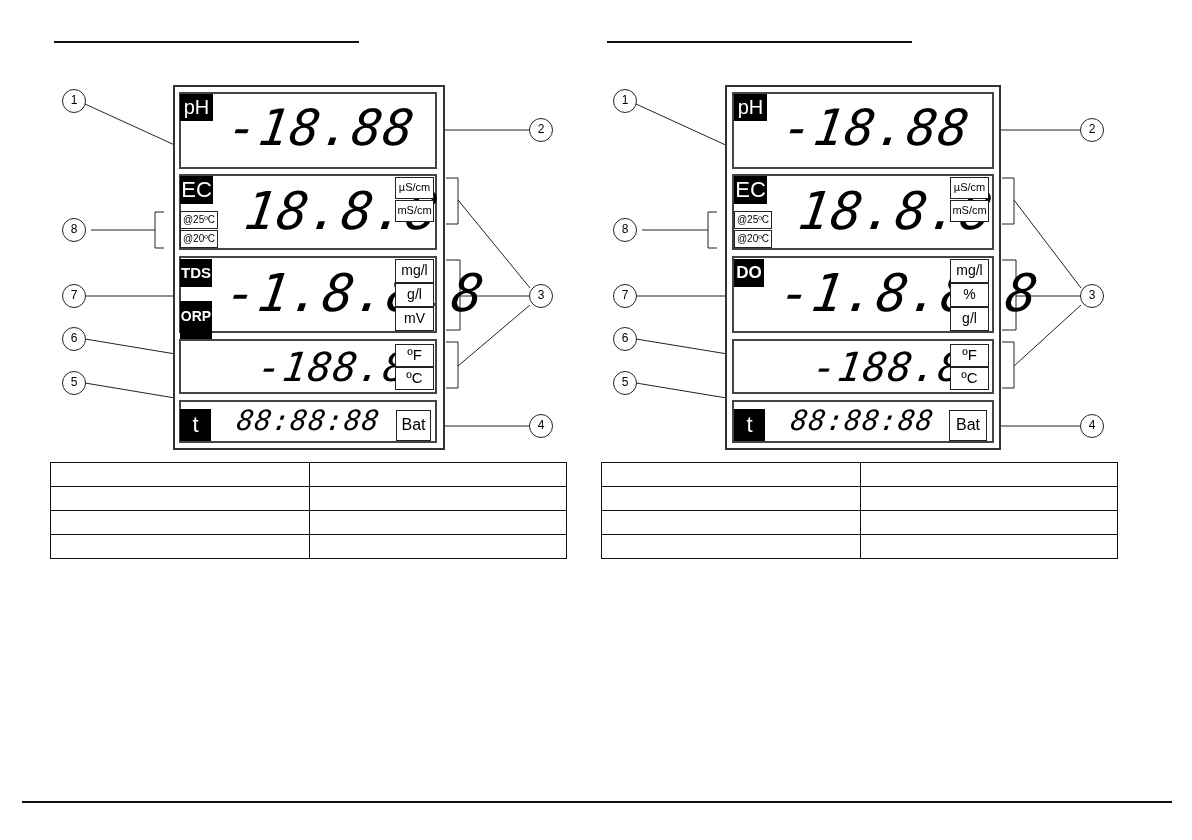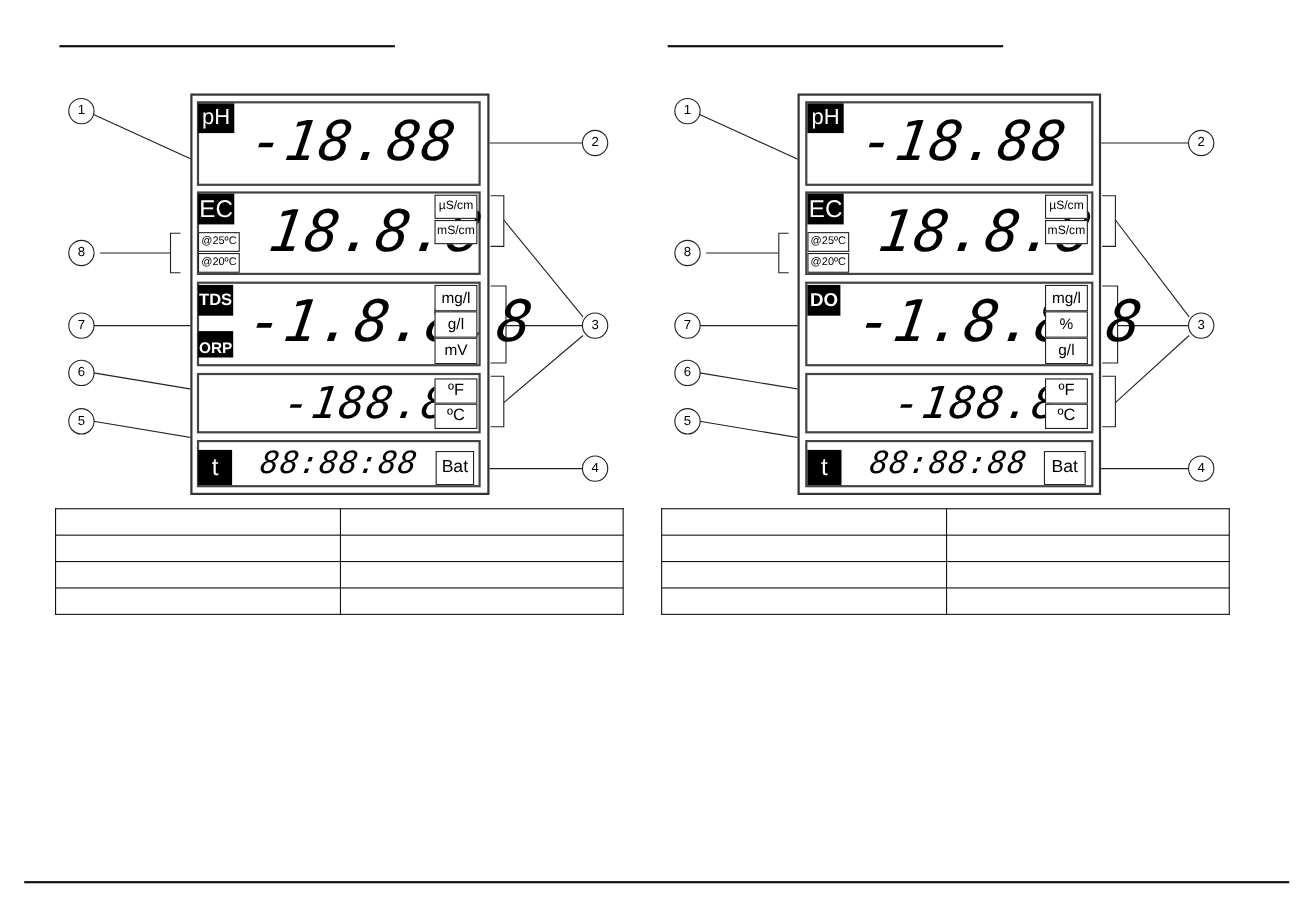--- a/index.html
+++ b/index.html
@@ -54,21 +54,21 @@
   <div class="seg" style="left:179px; top:174px; width:258px; height:76px;"></div>
   <div class="lbl" style="left:180px; top:176px; width:33px; height:28px; font-size:22px; line-height:28px;">EC</div>
   <div class="unit" style="left:180px; top:211px; width:38px; height:18px; font-size:10px; line-height:15px;">@25ºC</div>
   <div class="unit" style="left:180px; top:230px; width:38px; height:18px; font-size:10px; line-height:15px;">@20ºC</div>
   <div class="lcd" style="left:245px; top:180px; font-size:52px; line-height:62px;">18.8.8</div>
   <div class="unit" style="left:395px; top:177px; width:39px; height:22px; font-size:11px; line-height:19px;">µS/cm</div>
   <div class="unit" style="left:395px; top:200px; width:39px; height:22px; font-size:11px; line-height:19px;">mS/cm</div>
 
   <div class="seg" style="left:179px; top:256px; width:258px; height:77px;"></div>
   <div class="lbl" style="left:180px; top:259px; width:32px; height:28px; font-size:15px; font-weight:bold; line-height:28px;">TDS</div>
-  <div class="lbl" style="left:180px; top:301px; width:32px; height:24px; font-size:14px; font-weight:bold; line-height:30px;">ORP</div>
+  <div class="lbl" style="left:180px; top:301px; width:32px; height:40px; font-size:14px; font-weight:bold; line-height:30px;">ORP</div>
   <div class="lcd" style="left:226px; top:262px; font-size:52px; line-height:62px;">-1.8.8.8</div>
   <div class="unit" style="left:395px; top:259px; width:39px; height:24px; font-size:14px; line-height:21px;">mg/l</div>
   <div class="unit" style="left:395px; top:283px; width:39px; height:24px; font-size:14px; line-height:21px;">g/l</div>
   <div class="unit" style="left:395px; top:307px; width:39px; height:24px; font-size:14px; line-height:21px;">mV</div>
 
   <div class="seg" style="left:179px; top:339px; width:258px; height:55px;"></div>
   <div class="lcd" style="left:258px; top:342px; font-size:40px; line-height:50px;">-188.8</div>
   <div class="unit" style="left:395px; top:344px; width:39px; height:23px; font-size:15px; line-height:20px;">ºF</div>
   <div class="unit" style="left:395px; top:367px; width:39px; height:23px; font-size:15px; line-height:20px;">ºC</div>
 

